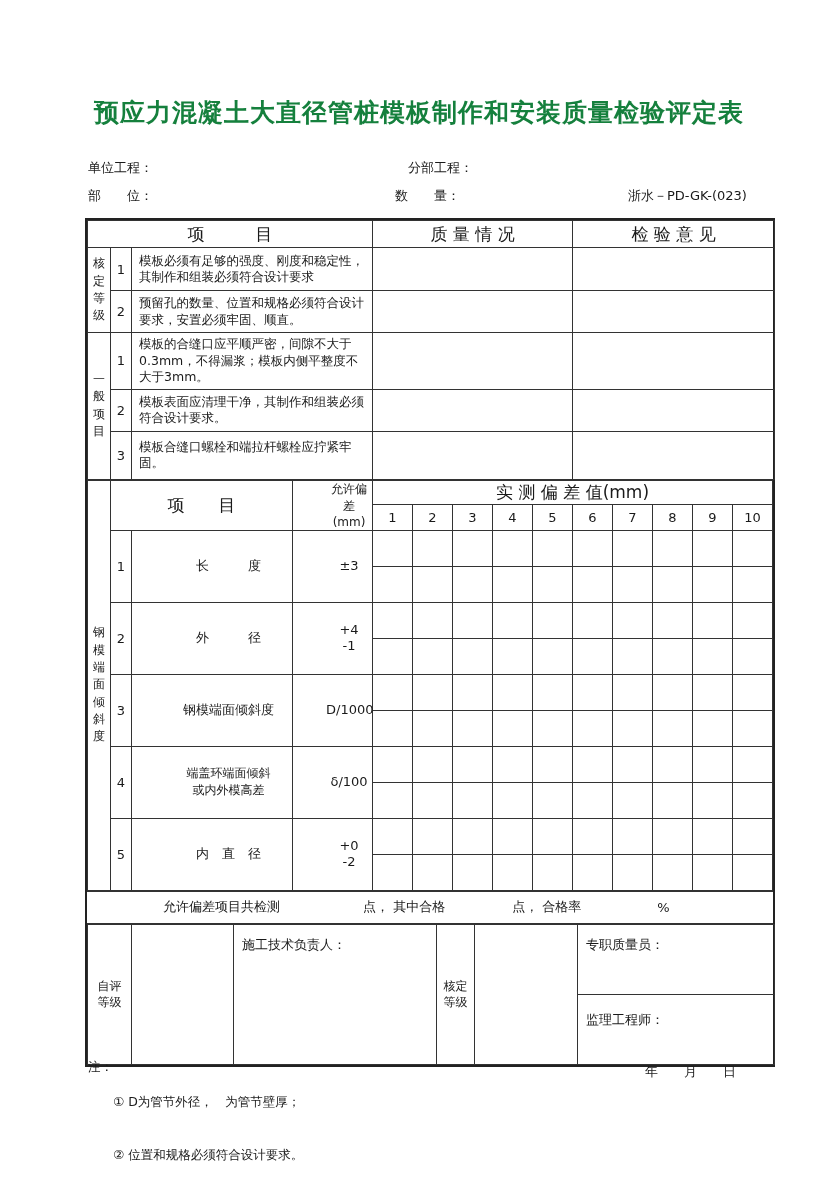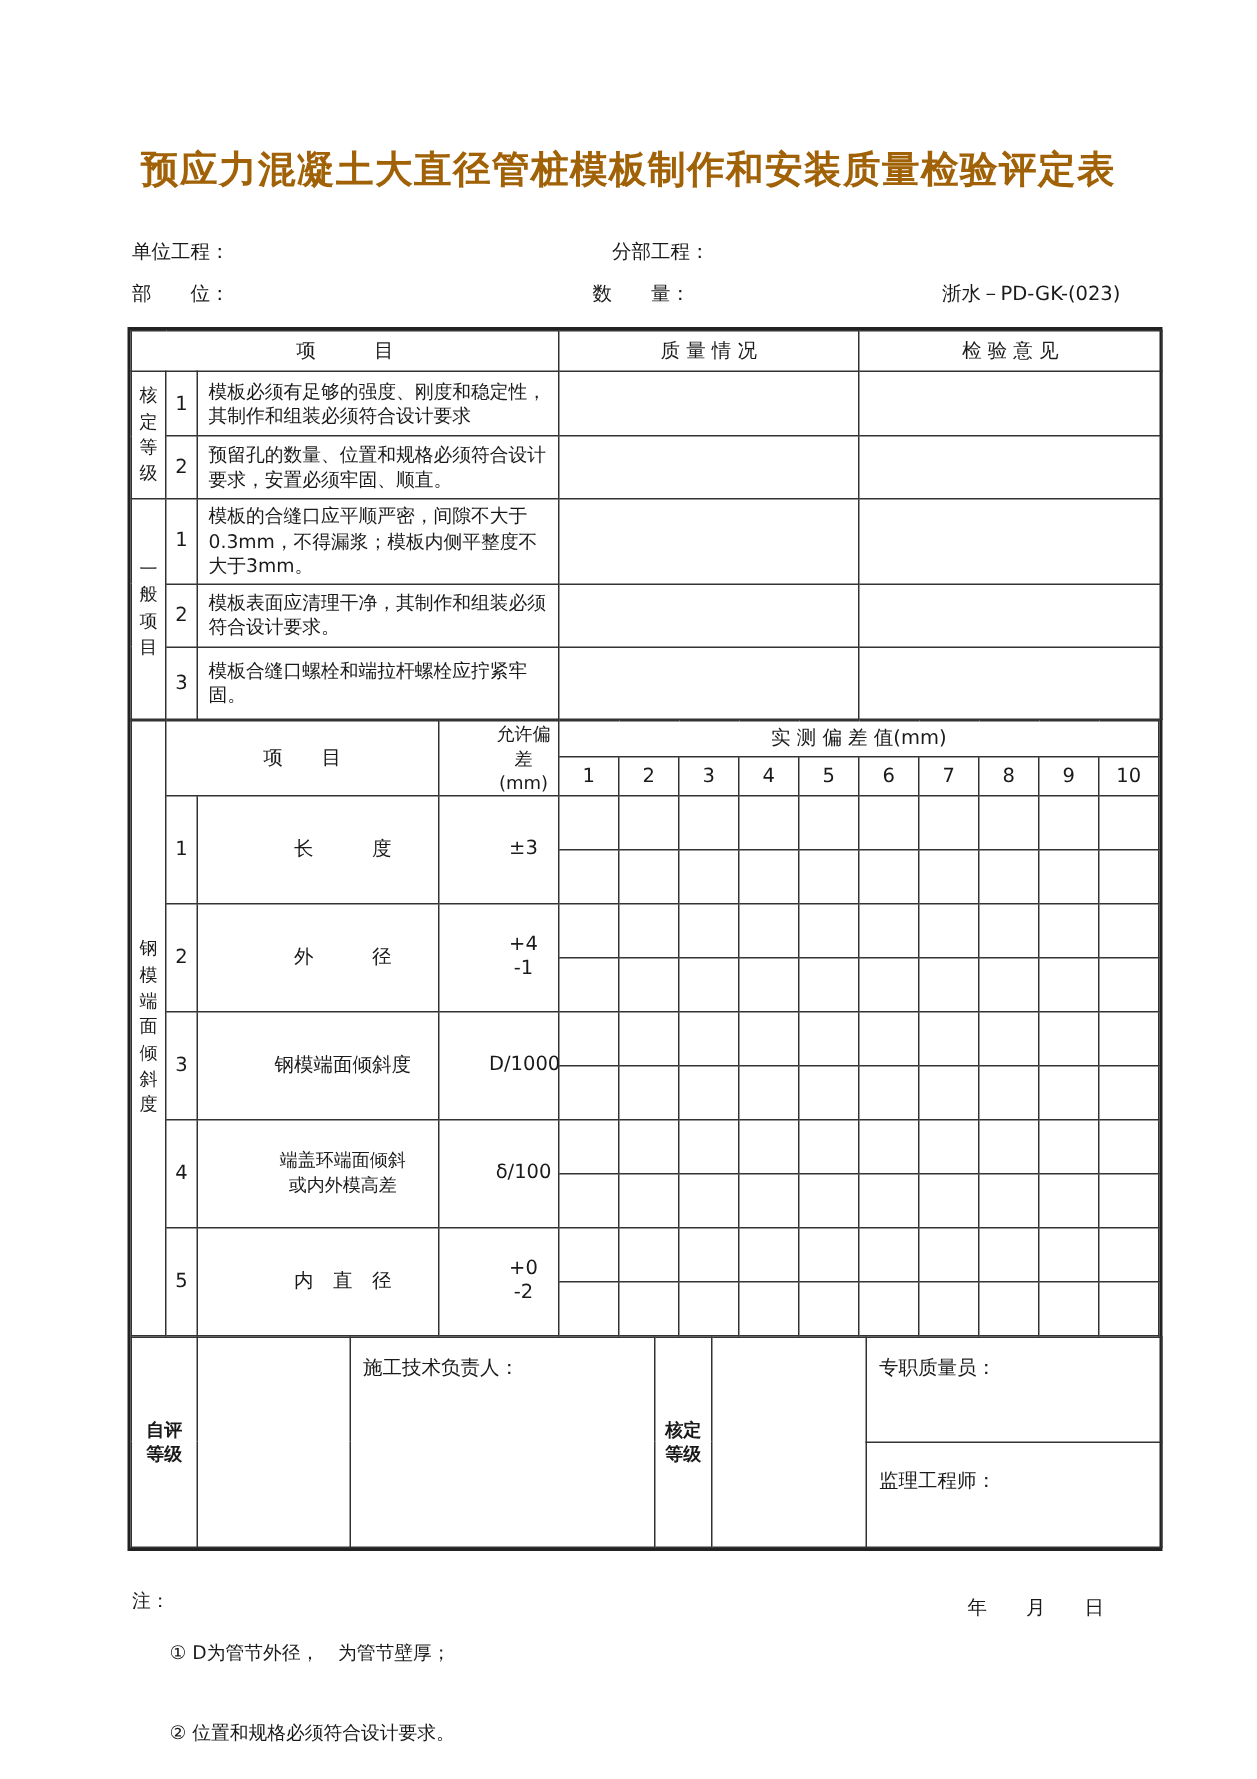--- a/index.html
+++ b/index.html
@@ -6,49 +6,49 @@
   html, body { background: #ffffff; }
   .page {
     position: relative; width: 838px; height: 1186px;
     background: #ffffff; color: #1a1a1a;
     font-family: "DejaVu Sans", "Liberation Sans", sans-serif;
     overflow: hidden;
   }
   .title {
     position: absolute; top: 96px; left: 0; width: 100%;
     text-align: center; font-size: 25px; font-weight: bold; letter-spacing: 1px;
-    color: #a16207;
+    color: #15803d;
   }
   .meta-label { position: absolute; font-size: 13px; white-space: pre; }
   .m-unit { left: 88px;  top: 159px; }
   .m-div  { left: 408px; top: 159px; }
   .m-part { left: 88px;  top: 187px; }
   .m-qty  { left: 395px; top: 187px; font-family: Liberation Mono, monospace; }
   .m-code { left: 628px; top: 187px; }
 
   .tbl-wrap {
     position: absolute; left: 85px; top: 218px; width: 690px;
     border: 2px solid #222;
   }
   table { border-collapse: collapse; table-layout: fixed; width: 100%; }
   td {
     border: 1px solid #333; font-size: 13px; padding: 0;
     vertical-align: middle; color: #1a1a1a;
   }
   .center { text-align: center; }
-  .hdr { text-align: center; font-size: 13px; }
+  .hdr { text-align: center; font-size: 17px; }
   .vlabel { text-align: center; }
   .vlabel span {
     display: inline-block; width: 14px; word-break: break-all;
     line-height: 1.45; font-size: 12px; text-align: center; vertical-align: middle;
   }
   .vlabel2 { text-align: center; }
   .vlabel2 span {
     display: inline-block; width: 26px; word-break: break-all;
-    line-height: 1.35; font-size: 12px; text-align: center; vertical-align: middle; font-weight: bold;
+    line-height: 1.35; font-size: 12px; text-align: center; vertical-align: middle;
   }
   .itext { padding: 3px 6px 3px 7px; line-height: 1.32; font-size: 12.5px; text-align: left; }
   .ml { white-space: pre-line; padding-left: 33px; }
   .allowed { text-align: center; font-size: 13px; line-height: 1.25; }
   .summary {
     display: flex; align-items: center; height: 33px;
     border-top: 1px solid #333; border-bottom: 1px solid #333;
     font-size: 13px; white-space: pre;
   }
   .summary .p1 { margin-left: 76px; }
@@ -302,20 +302,26 @@
             <td></td>
             <td></td>
             <td></td>
             <td></td>
             <td></td>
             <td></td>
       </tr>
     </tbody>
       </table>
 
+    <div class="summary">
+      <span class="p1">允许偏差项目共检测</span>
+      <span class="p2">点， 其中合格</span>
+      <span class="p3">点， 合格率</span>
+      <span class="p4">%</span>
+    </div>
 
     <table>
       <colgroup>
         <col style="width:44px">
           <col style="width:102px">
           <col style="width:203px">
         <col style="width:38px">
           <col style="width:103px">
           <col style="width:197px">
       </colgroup>

